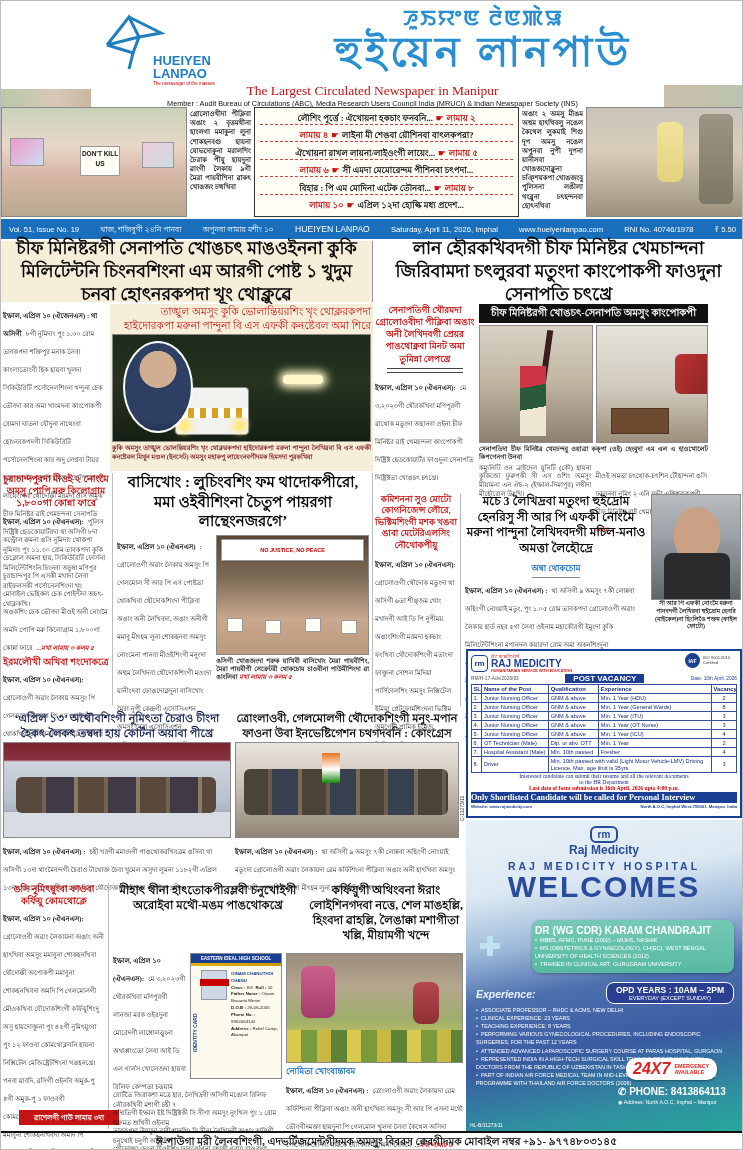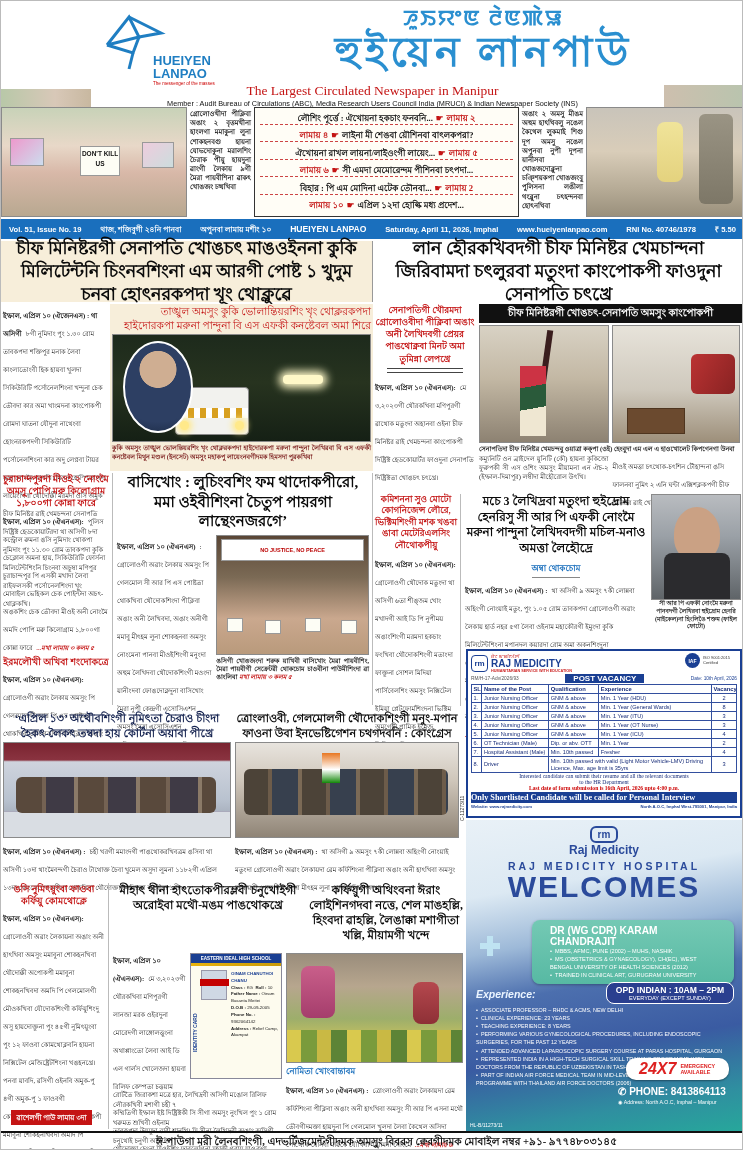--- a/index.html
+++ b/index.html
@@ -22,21 +22,21 @@
   .m-meetei { color:#2a8fd0; font-weight:bold; font-size:21px; letter-spacing:2px; }
   .m-title { color:#2a8fd0; font-weight:bold; font-size:41px; letter-spacing:4px; line-height:1; }
   .m-tagline { color:#c41414; font-size:13.5px; }
   .m-member { color:#111; font-size:7.3px; font-family:"Liberation Sans", sans-serif; }
   
   .idx-box { border:1.5px solid #333; background:#fffdf6; padding:2px 5px; display:flex; flex-direction:column; justify-content:space-around; }
   .idx-row { display:flex; justify-content:center; gap:3px; font-size:8.6px; font-weight:bold; color:#111; border-bottom:1px dashed #c44; padding:1px 0; align-items:center; text-align:center; line-height:1.1;}
   .idx-row:last-child { border-bottom:none; }
   .idx-page { color:#c41414; white-space:nowrap; }
   .capcol { font-size:6.8px; font-weight:bold; line-height:1.35; color:#222; text-align:justify; padding:2px 3px; }
-  .datebar { left:0; top:218px; width:743px; height:20px; background:#1a6fbd; color:#fff; display:flex; align-items:center; justify-content:space-between; padding:0 8px; font-family:"Liberation Sans", sans-serif; font-size:7.6px; font-weight:bold; }
+  .datebar { left:0; top:218px; width:743px; height:20px; background:#1a6fbd; color:#fff; display:flex; align-items:center; justify-content:space-between; padding:0 8px; font-family:"Liberation Sans", sans-serif; font-size:7.6px; font-weight:normal; }
   .headrow { left:0; top:240px; width:743px; height:61px; display:flex; }
   .bighead { font-size:17.5px; font-weight:bold; line-height:1.3; text-align:center; color:#0a0a0a; }
   .subhead-red { color:#c41414; font-weight:normal; font-size:10.5px; line-height:1.3; text-align:right; }
   .bar-title { background:#111; color:#fff; font-weight:bold; font-size:10px; text-align:center; padding:1px 0; }
   .sidecol-red { color:#c41414; font-weight:bold; font-size:9px; line-height:1.35; text-align:center; }
   .midhead-red { color:#c41414; font-weight:bold; font-size:9.4px; line-height:1.3; text-align:center; }
   .midhead-lg { font-size:15px; font-weight:bold; line-height:1.3; text-align:center; color:#0a0a0a; }
   .midhead-md { font-size:12px; font-weight:bold; line-height:1.3; text-align:center; color:#0a0a0a; }
   .kicker { color:#1a6fbd; font-weight:bold; font-size:8.4px; border-bottom:1px solid #888; display:inline-block; padding-bottom:1px; }
   .bhead { font-size:11.2px; font-weight:bold; line-height:1.3; text-align:center; color:#0a0a0a; }
@@ -45,27 +45,27 @@
   .vac table { width:100%; border-collapse:collapse; table-layout:fixed; }
   .vac th, .vac td { border:0.5px solid #334f9e; font-size:5.6px; color:#1a2f7a; padding:0.5px 1.5px; line-height:1.25; }
   .vac th { text-align:left; font-size:5.8px; }
   .vac .c { text-align:center; }
   .rm-logo { width:17px; height:17px; border:1.6px solid #1a3f93; border-radius:4px; color:#1a3f93; font-weight:bold; font-size:8px; display:flex; align-items:center; justify-content:center; }
   .postvac { background:#1a3f93; color:#fff; font-weight:bold; font-size:8px; padding:0 8px; }
   .vbanner { background:#1a3f93; color:#fff; font-family:"Liberation Serif", serif; font-weight:bold; font-size:8.2px; text-align:left; padding:1px 0; margin-top:1px; }
   
   .hosp { left:465px; top:819px; width:276px; height:311px; background:linear-gradient(170deg,#e9f1f7 0%,#dce9f3 22%,#9db9d8 38%,#4c6fae 52%,#3a5ba2 70%,#2f8fa0 88%,#27a79b 100%); overflow:hidden; font-family:"Liberation Sans", sans-serif; color:#fff; }
   .hosp .brand { color:#2a4a9b; font-weight:bold; }
-  .docbox { background:linear-gradient(180deg,#74c9b4,#57b9a3); border-radius:8px; padding:5px 18px; color:#fff; box-shadow:0 1px 3px rgba(0,0,0,.3); }
+  .docbox { background:linear-gradient(180deg,#74c9b4,#57b9a3); border-radius:8px; padding:5px 3px; color:#fff; box-shadow:0 1px 3px rgba(0,0,0,.3); }
   .docname { font-weight:bold; font-size:10.2px; color:#fff; }
   .docq { font-size:5.6px; line-height:1.45; }
   .opd { background:#2a3f8f; border:1.5px solid #fff; border-radius:8px; color:#fff; text-align:center; padding:2px 6px; }
   .expttl { font-style:italic; font-weight:bold; font-size:10.5px; color:#eaf4ff; }
   .expli { font-size:5.4px; line-height:1.5; }
-  .badge247 { background:#fff; border-radius:10px; color:#d22; display:flex; align-items:center; gap:4px; padding:2px 13px; box-shadow:0 1px 2px rgba(0,0,0,.4); }
+  .badge247 { background:#fff; border-radius:10px; color:#d22; display:flex; align-items:center; gap:4px; padding:2px 7px; box-shadow:0 1px 2px rgba(0,0,0,.4); }
   .phline { font-weight:bold; font-size:10px; color:#fff; }
   ul.adlist { list-style:none; }
   ul.adlist li::before { content:"•"; margin-right:3px; }
   .vtext { writing-mode:vertical-rl; transform:rotate(180deg); font-size:5px; color:#333; font-family:"Liberation Sans", sans-serif; }
   .bottomline { left:0; top:1130px; width:743px; height:20px; border-top:2px solid #111; display:flex; align-items:center; justify-content:center; font-weight:bold; font-size:10.5px; color:#111;padding-left:28px; }
   .redbox { background:#c41414; color:#fff; font-weight:bold; font-size:7px; text-align:center; padding:1.5px 2px; }
   .sign { position:absolute; background:#fdfdf5; border:1px solid #999; color:#111; font-weight:bold; text-align:center; font-family:"Liberation Sans", sans-serif; }
 </style>
 </head>
 <body>
@@ -124,21 +124,21 @@
         <span class="idx-page bn">লামায় ৫</span>
       </div>
       <div class="idx-row">
         <span class="idx-page bn">লামায় ৬</span>
         <span class="idx-page">☛</span>
         <span class="bn">সী এমদা মেমোরেন্দম পীশিনবা চৎপদা...</span>
       </div>
       <div class="idx-row">
         <span class="bn">বিহার : পি এম মোদিনা এটেক তৌনবা...</span>
         <span class="idx-page">☛</span>
-        <span class="idx-page bn">লামায় 2</span>
+        <span class="idx-page bn">লামায় ৮</span>
       </div>
       <div class="idx-row">
         <span class="idx-page bn">লামায় ১০</span>
         <span class="idx-page">☛</span>
         <span class="bn">এপ্রিল ১২দা হোল্কি মধ্য প্রদেশ...</span>
       </div>
     </div>
     <div class="capcol bn" style="width:67px;">অঙাং ২ অমসু মীঙম অহুম হাৎখিবলু নঙেল কৈথেল লুকমাই শিগু দূপ অমসু নঙেল অপুনবা নুপী দূপনা য়ানীসবা খোঙজদোক্লুনা চঞ্শিয়কপা খোঙজংবু পুলিসনা লঙীলা থংব্লুনা চৎহন্দনবা হোৎনখিবা</div>
     <div class="ph" style="width:158px;height:110px;background:linear-gradient(180deg,#c9c4ba 0%,#d9cdb9 40%,#b6ab96 75%,#9a907c 100%);">
       <div class="abs" style="left:70px;top:14px;width:26px;height:60px;background:linear-gradient(180deg,#f0e49a,#e4d27e);border-radius:8px;"></div>
@@ -187,21 +187,21 @@
   </section>
 
   <section class="abs" style="left:374px;top:303px;width:367px;height:188px;display:flex;gap:4px;">
     <div style="width:100px;">
       <div class="sidecol-red bn">সেনাপতিগী খৌরমদা গ্রোলোওবীদা পীক্লিবা অঙাং অনী লৈখিদবগী প্রেয়র পাঙথোক্নবা মিনট অমা তুমিন্না লেপখ্রে</div>
       <div class="rule" style="margin:3px 12px;"></div>
       <div class="rule" style="margin:3px 12px;"></div>
       <div><span class="dateline bn">ইম্ফাল, এপ্রিল ১০ (ঐএনএস):</span>
       <span class="body-text bn">মে ৩,২০২৩গী থৌরকখিবা মণিপুরগী ৱাথোক মতুংদা অহানবা ওইনা চীফ মিনিষ্টর ৱাই খেমচন্দনা কাংপোকপী দিষ্ট্রিক্ট হেডকোয়ার্টর ফাওদুনা সেনাপতি দিষ্ট্রিক্টতা খোঙচৎ চৎখ্রে।</span></div>
     </div>
-    <div style="width:263px;">
+    <div style="width:229px;">
       <div class="bar-title bn">চীফ মিনিষ্টরগী খোঙচৎ-সেনাপতি অমসুং কাংপোকপী</div>
       <div style="display:flex;gap:3px;margin-top:2px;">
         <div class="ph" style="width:130px;height:118px;background:linear-gradient(180deg,#d8d2c4 0%,#c3b8a4 45%,#8d8272 100%);">
           <div class="abs" style="left:62px;top:4px;width:6px;height:76px;background:#3a1e1e;transform:rotate(8deg);"></div>
           <div class="abs" style="left:40px;top:40px;width:26px;height:70px;background:linear-gradient(170deg,#cc3344 0 30%,#2a5a3a 30% 60%,#efe7d2 60% 100%);"></div>
         </div>
         <div class="ph" style="width:128px;height:118px;background:linear-gradient(180deg,#e7e3da 0%,#cfc9bd 55%,#9d8f7a 100%);">
           <div class="abs" style="left:14px;bottom:8px;width:58px;height:26px;background:#6b4a2f;border:1px solid #4e351f;"></div>
           <div class="abs" style="left:78px;top:28px;width:44px;height:40px;background:linear-gradient(120deg,#b33,#822);border-radius:6px;"></div>
         </div>
@@ -404,21 +404,21 @@
     <div style="margin-top:2px;"><span class="dateline bn">ইম্ফাল, এপ্রিল ১০ (ঐএনএস) :</span>
     <span class="body-text bn">থা অসিগী ৯ অমসুং ৭কী লোন্নবা অহিংগী নোংয়াই মতুংদা গ্রোলোওগী অৱাং লৈকায়দা ৱেম কর্ফিশিংনা পীক্লিবা অঙাং অনী হাৎখিবা অমসুং মখোয়গী পোকপী মমাবুনা মীৎহম লুনা শোকহনখিবা অদুগা</span></div>
   </section>
   <div class="abs vtext" style="left:458px;top:740px;height:80px;">C-11273/11</div>
 
   <section class="abs" style="left:2px;top:882px;width:106px;height:246px;border-right:1px solid #bbb;padding-right:3px;">
     <div class="midhead-red bn">ঙসি নুমিৎয়ুংবা ফাওবা কর্ফিয়ু কোমথোক্লে</div>
     <div><span class="dateline bn">ইম্ফাল, এপ্রিল ১০ (ঐএনএস):</span>
     <span class="body-text bn">গ্রোলোওবী অৱাং লৈকায়না অঙাং অনী হাৎখিবা অমসুং মমাবুনা শোকহনখিবা থৌদোক্কী অপোকপী মমাবুনা শোকহনখিবদা অমদি পি গেলমোলগী মৌওকখিবা যৌদোকশিংগী কর্ফিয়ুশিংদু অসু হায়দোক্তুনা পুং ৪৫গী নুমিৎয়ুংবা পুং ১২ ফাওবা কোমথোক্লবনি হায়না নিক্সিটেল মেজিষ্ট্রেটশিংনা খঙহনখ্রে। পনবা য়াবদি, ৱসিগী ওইনবি অমুক-পু ৪গী অমুক-পু ১ ফাওবগী কোমথোকখিবনি।</span>
     <span class="body-text bn">মখোয়গী অপোকপী মমাবুনা শোকহনখিবদা অমদি পি গেলমোলগী লৈবা সী আর পি এসকী পোষ্টতা থোকখিবা থৌদোকশিংগী মতাংদা কর্ফিয়ুগী মেজিষ্ট্রেটশিংনা পত্থবদিনা কর্ফিয়ুগী অথিংশিং অদু হায়দোক্তা এতিয়া অদুক পুং ৪৫গী নুমিৎয়ুংবা পুং ১২ ফাওবা কোমথোক্লবনি হায়না নিক্সিটেল অসিগী ডিষ্ট্রিক্ট মেজিষ্ট্রেটশিংনা থোকপা ওর্দরশিংনা খঙহল্লি। পনবা য়াবনি, ঙসিগী ওইনবি থাদোক-পু ৪গী থাদোক-পু ১ ফাওবগী কোমথোকখিবনি।</span></div>
-    <div class="redbox bn abs" style="left:8px;bottom:4px;width:81px;">ৱাশেলগী পাউ লামায় ৩দা</div>
+    <div class="redbox bn abs" style="left:16px;bottom:4px;width:100px;">ৱাশেলগী পাউ লামায় ৩দা</div>
   </section>
 
   <section class="abs" style="left:112px;top:882px;width:190px;height:95px;">
     <div class="bhead bn" style="font-size:11.6px;">মীহাৎ থীনা হাৎতোকপীরম্লবী চনুখোইগী অরোইবা মথৌ-মঙম পাঙথোকখ্রে</div>
   </section>
 
   <section class="abs" style="left:308px;top:882px;width:154px;height:95px;">
     <div class="bhead bn" style="font-size:11.6px;">কর্ফিয়ুগী অথিংবনা ঈরাং লোইশিনগদবা নত্তে, শেল মাঙহল্লি, হিংবদা ৱাহল্লি, লৈঙাক্কা মশাগীতা খল্লি, মীয়ামগী খন্দে</div>
   </section>
 
@@ -471,21 +471,21 @@
     <div class="abs" style="left:14px;top:116px;width:20px;height:20px;background:#bfe3f2;clip-path:polygon(35% 0,65% 0,65% 35%,100% 35%,100% 65%,65% 65%,65% 100%,35% 100%,35% 65%,0 65%,0 35%,35% 35%);"></div>
     <div class="docbox abs" style="left:66px;top:100px;width:202px;">
       <div class="docname">DR (WG CDR) KARAM CHANDRAJIT</div>
       <ul class="adlist docq">
         <li>MBBS, AFMC, PUNE (2002) – MUHS, NASHIK</li>
         <li>MS (OBSTETRICS &amp; GYNAECOLOGY), CH(EC), WEST BENGAL UNIVERSITY OF HEALTH SCIENCES (2012)</li>
         <li>TRAINED IN CLINICAL ART, GURUGRAM UNIVERSITY</li>
       </ul>
     </div>
     <div class="opd abs" style="left:140px;top:162px;width:128px;">
-      <div style="font-weight:bold;font-size:8.6px;">OPD INDIAN : 10AM – 2PM</div>
+      <div style="font-weight:bold;font-size:8.6px;">OPD YEARS : 10AM – 2PM</div>
       <div style="font-size:5.6px;">EVERYDAY (EXCEPT SUNDAY)</div>
     </div>
     <div class="abs" style="left:10px;top:168px;width:120px;">
       <div class="expttl">Experience:</div>
     </div>
     <ul class="adlist expli abs" style="left:10px;top:186px;width:256px;">
       <li>ASSOCIATE PROFESSOR – RHDC &amp; ACMS, NEW DELHI</li>
       <li>CLINICAL EXPERIENCE: 23 YEARS</li>
       <li>TEACHING EXPERIENCE: 8 YEARS</li>
       <li>PERFORMING VARIOUS GYNECOLOGICAL PROCEDURES, INCLUDING ENDOSCOPIC SURGERIES, FOR THE PAST 12 YEARS</li>

